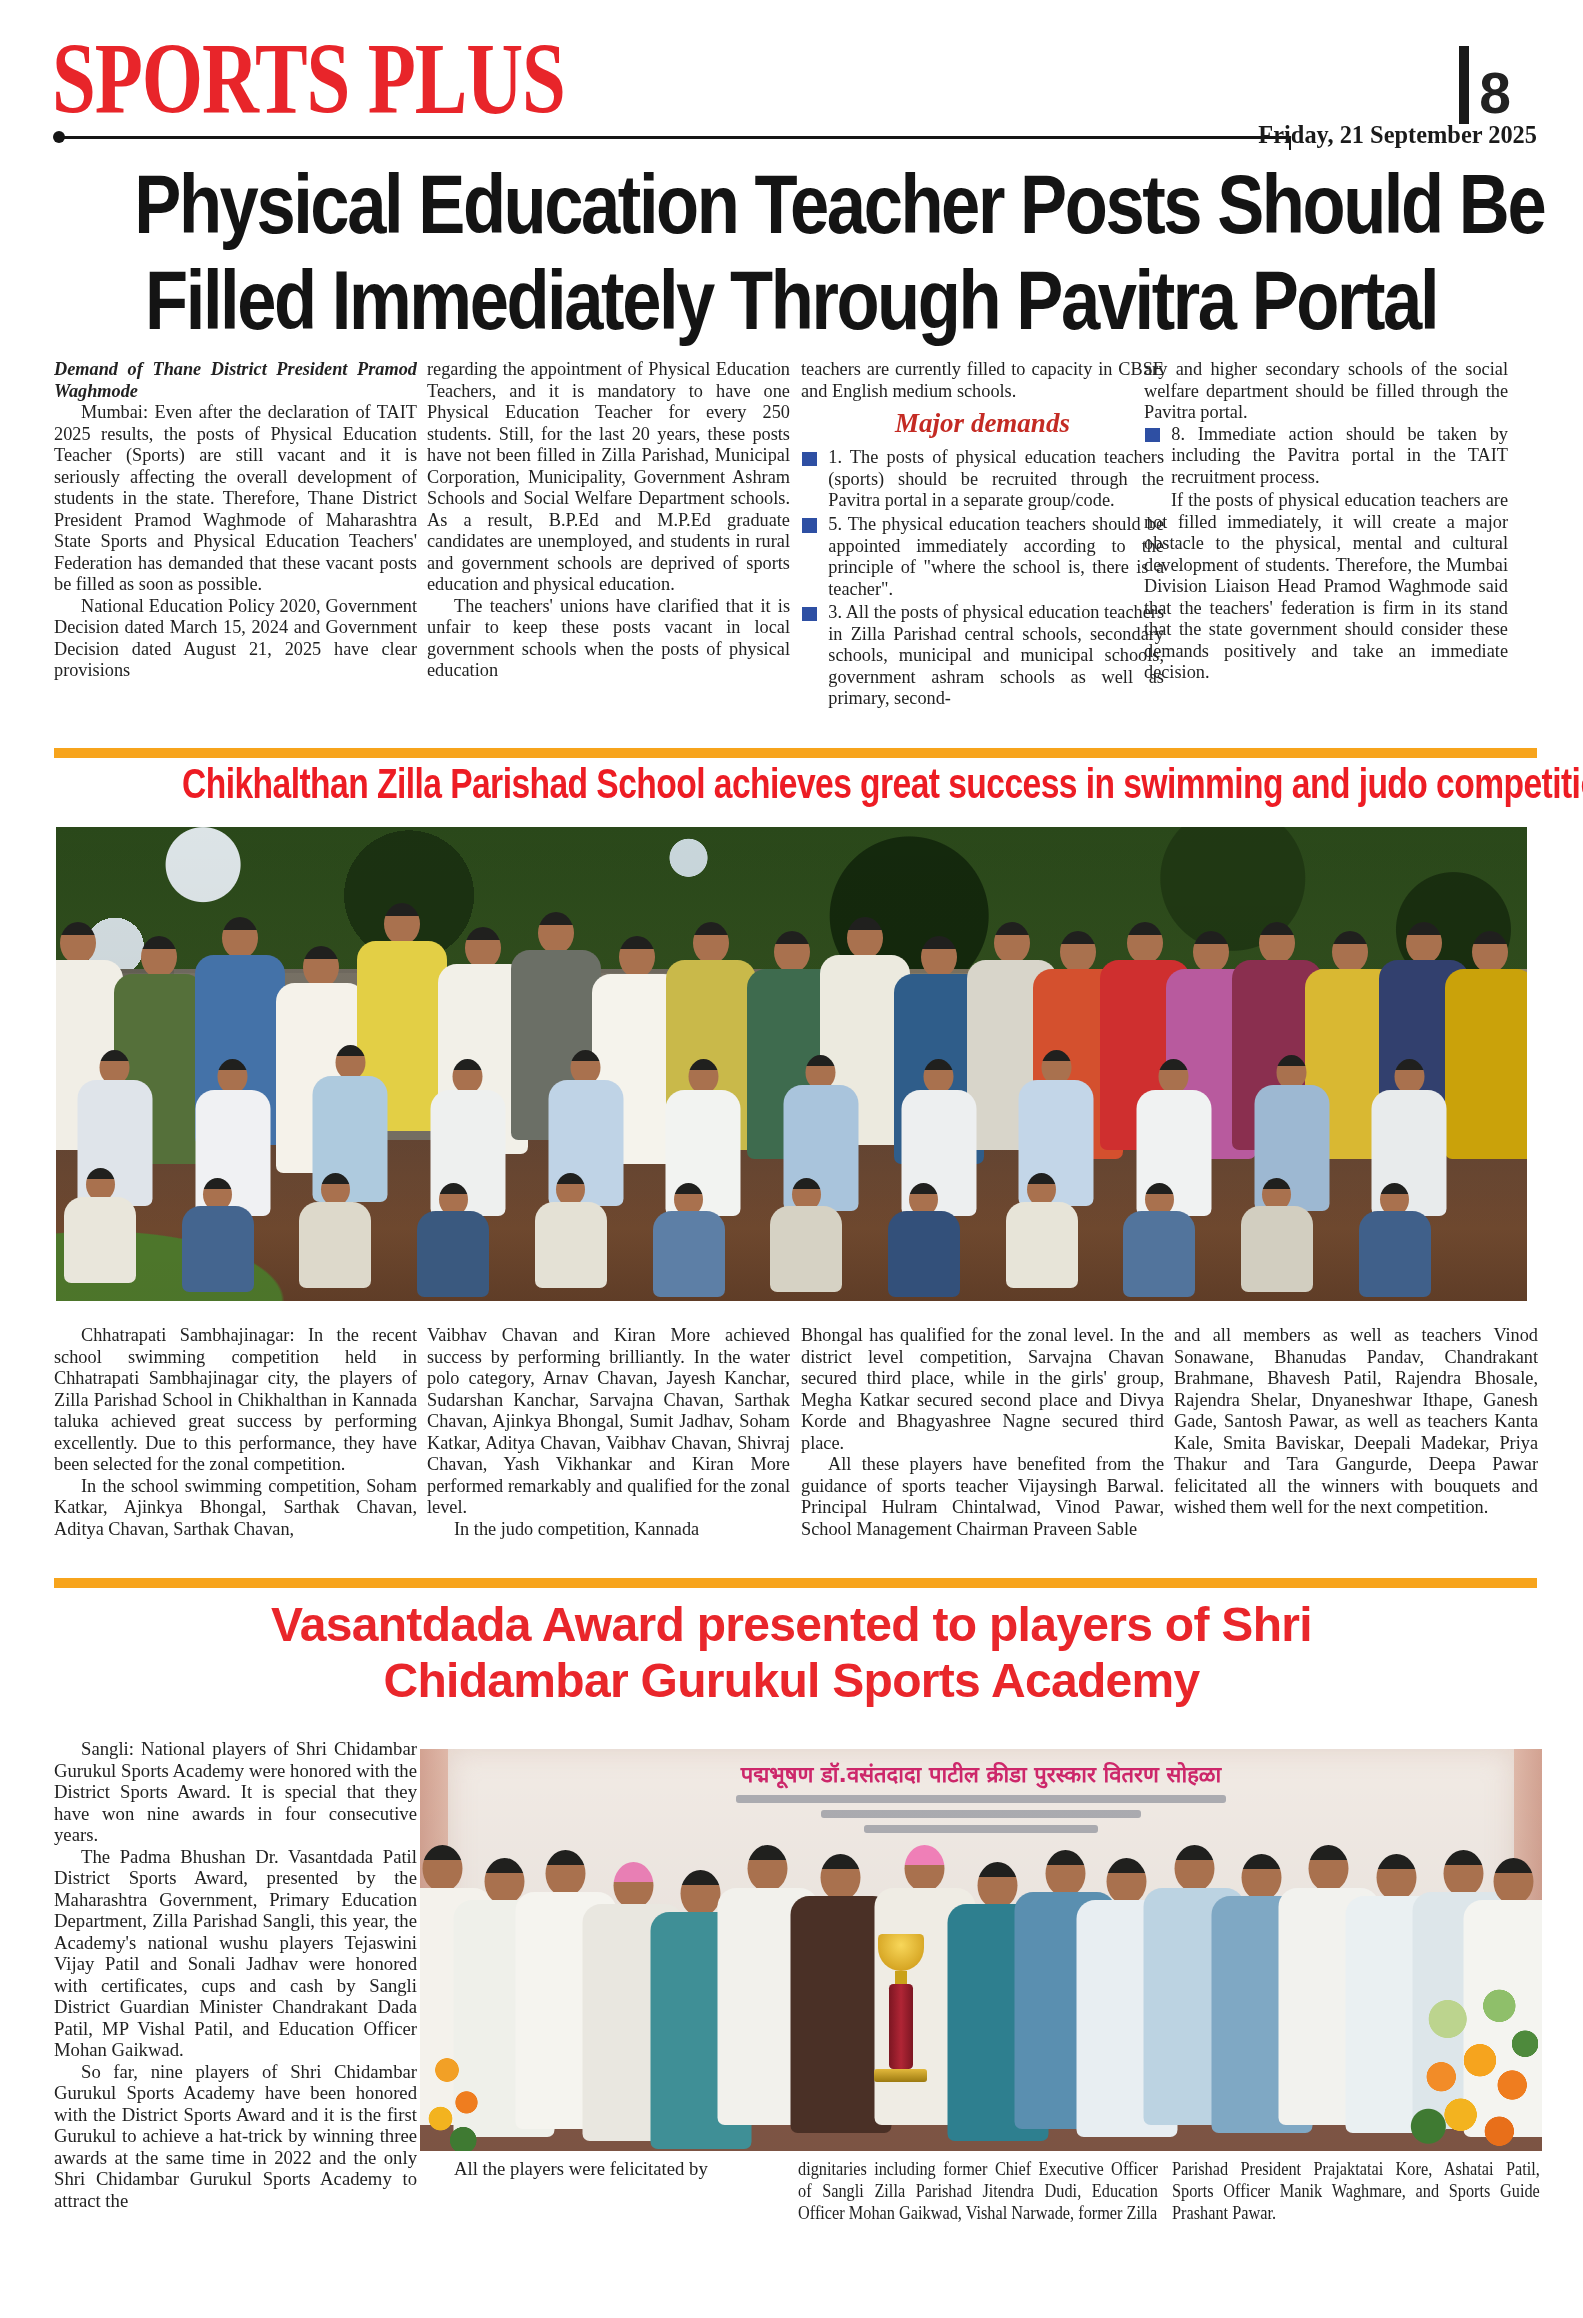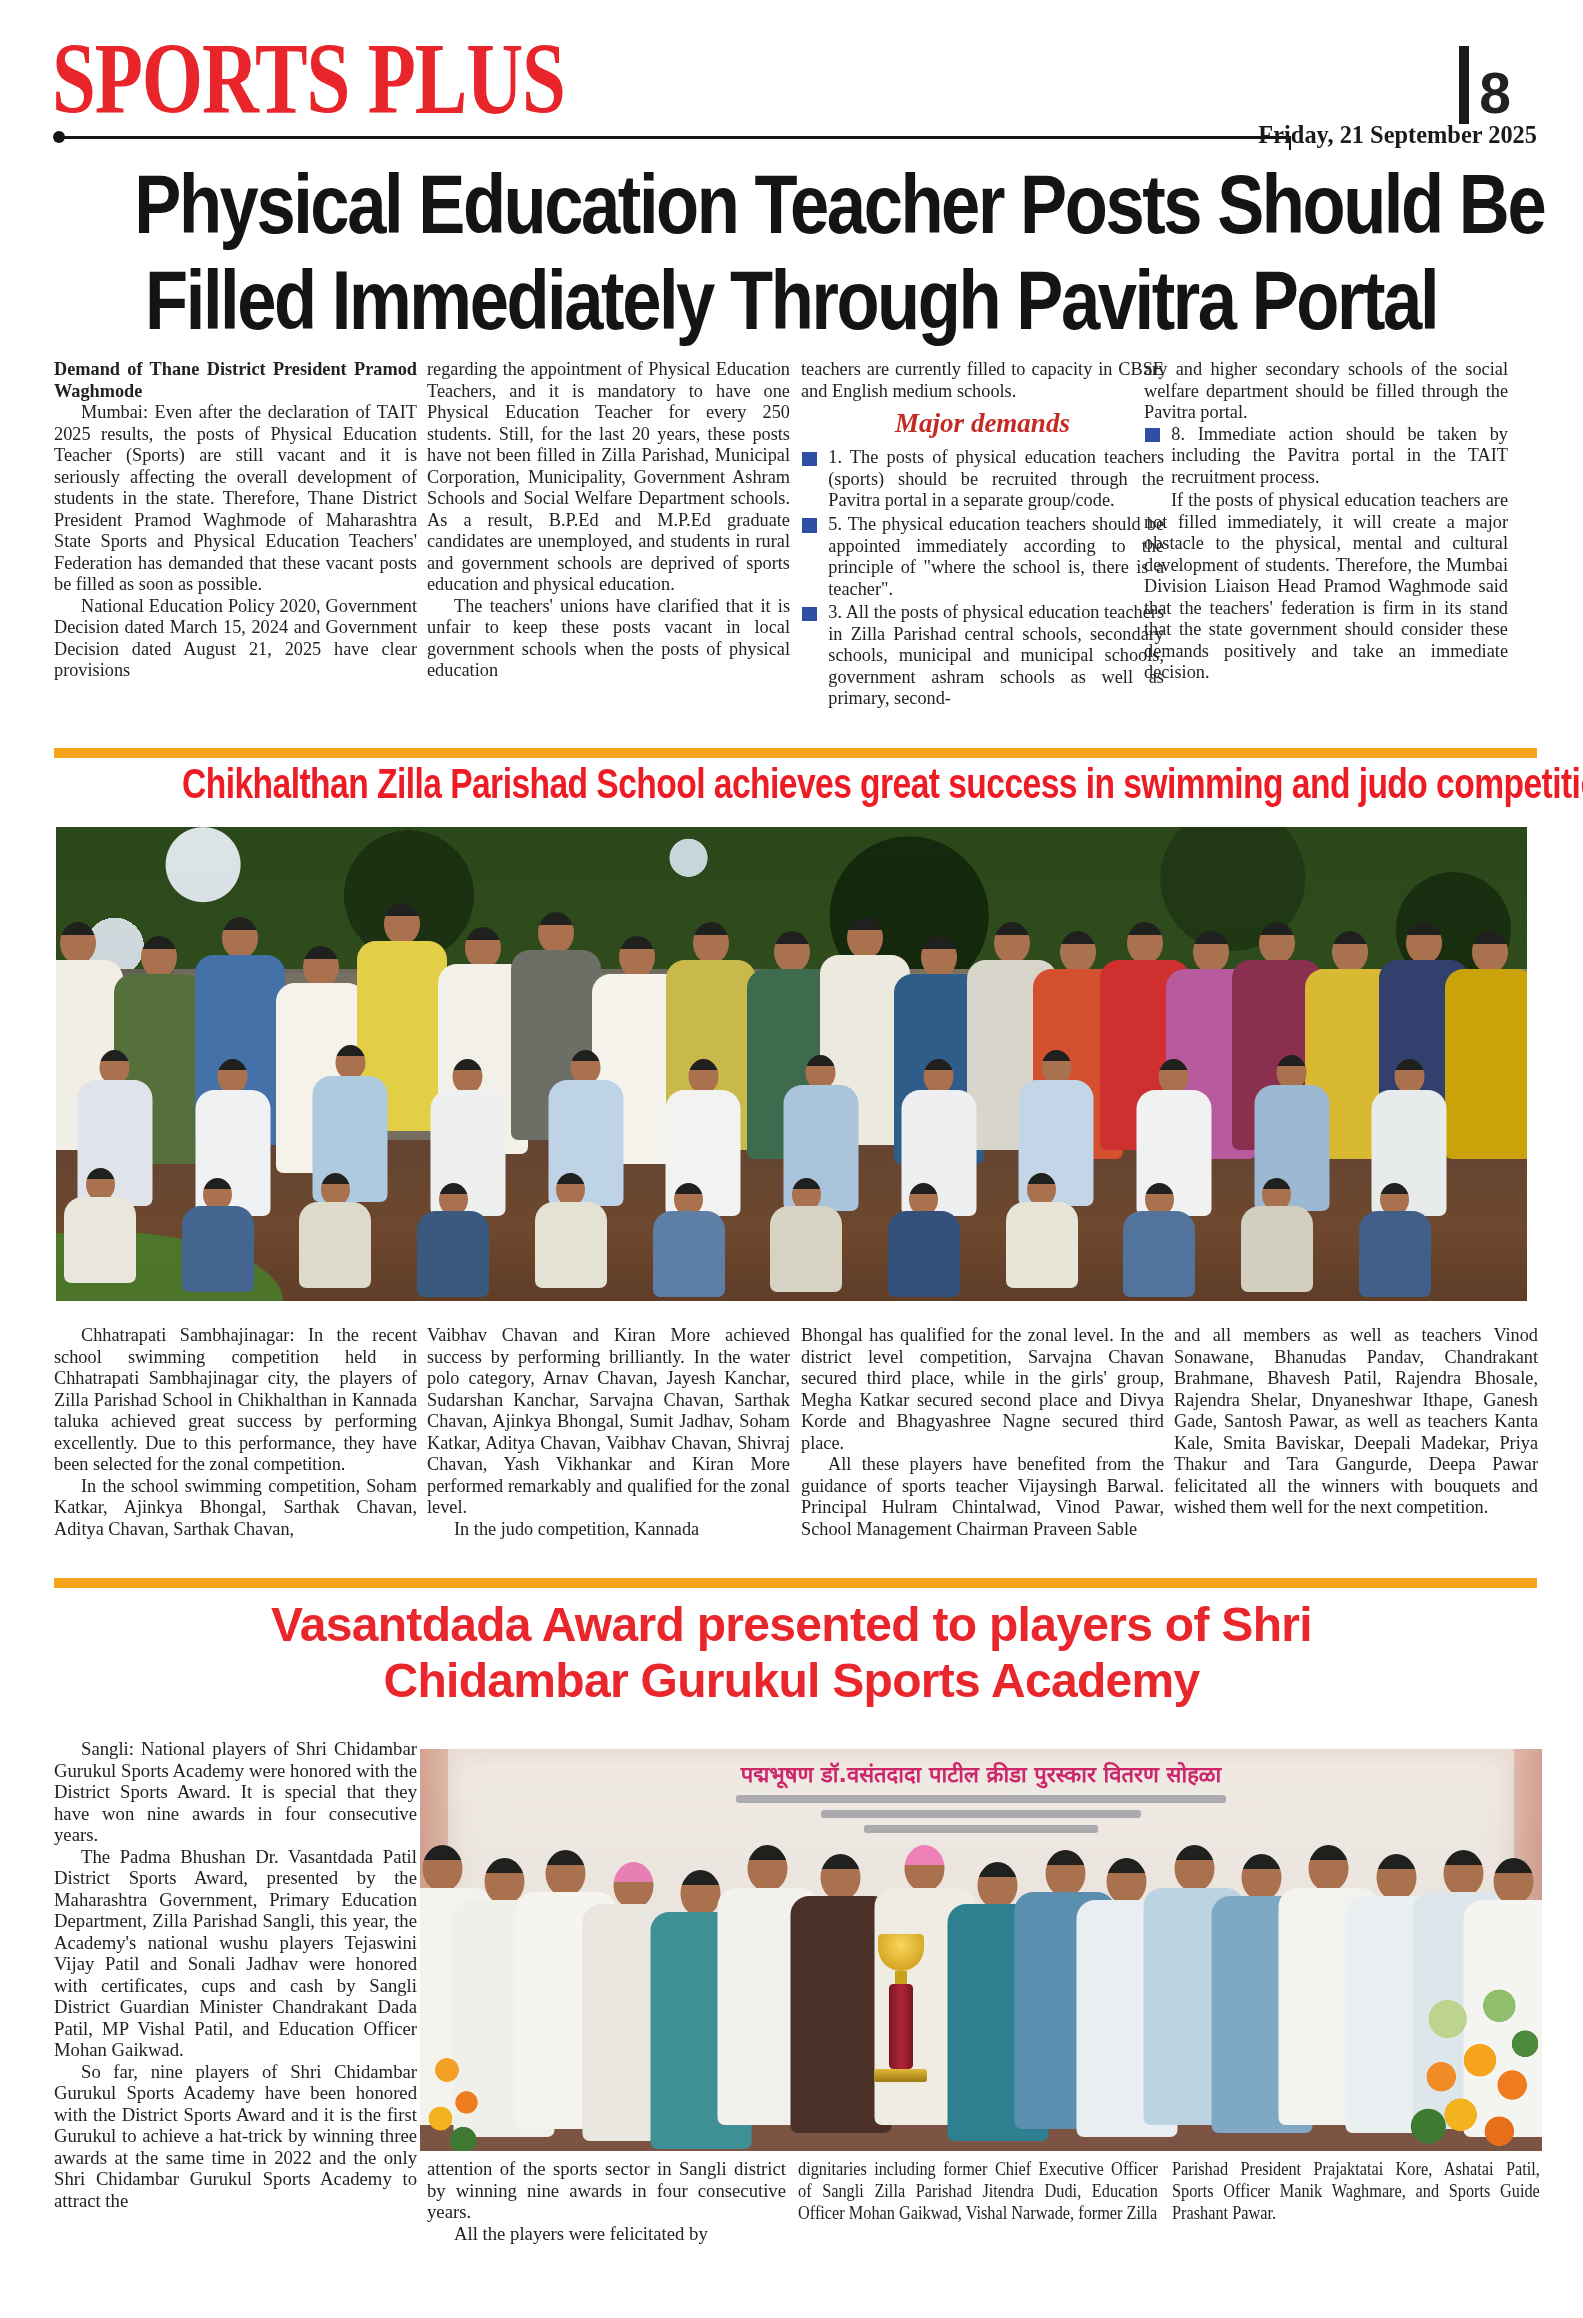--- a/index.html
+++ b/index.html
@@ -33,21 +33,21 @@
 
   
   .obar{position:absolute;left:54px;width:1483px;height:10px;background:#f7a41c;z-index:4;}
   .obar1{top:748px;} .obar2{top:1578px;}
 
   
   .col{position:absolute;width:363px;overflow:hidden;}
   .col p{margin:0;font-size:18.3px;line-height:21.5px;text-align:justify;text-indent:27px;color:#222;}
   .col p.cont{text-indent:0;}
   .a3 p{font-size:18.7px;line-height:21.5px;}
-  .sub{color:#b4322b;font-weight:bold;font-size:25px;line-height:1.18;
+  .sub{color:#b4322b;font-style:italic;font-weight:bold;font-size:25px;line-height:1.18;
        text-align:center;margin:0 0 7.2px 0;text-indent:0 !important;}
   .demands{color:#c42b24;font-style:italic;font-weight:bold;font-size:27px;line-height:1.1;
        text-align:center;margin:7.2px 0 8.6px 0;}
   .bullet{display:flex;margin:0 0 2.2px 0;}
   .bullet .sq{flex:0 0 14.4px;width:14.4px;height:14.4px;background:#2e4fa3;margin:4.3px 11.5px 0 1.4px;}
   .bullet p{flex:1;text-indent:0;}
   .bcont{margin-left:27px;text-indent:0 !important;}
   #a1c1{left:54px;top:359px;height:393px;} #a1c2{left:427px;top:359px;height:393px;}
   #a1c3{left:801px;top:359px;height:393px;} #a1c4{left:1144px;top:359px;height:393px;width:364px;}
   #a2c1{left:54px;top:1325px;height:253px;} #a2c2{left:427px;top:1325px;height:253px;}
@@ -468,21 +468,20 @@
         <div class="fhead" style="width: 40px; height: 47px; background: linear-gradient(rgb(32, 32, 30) 0px, rgb(32, 32, 30) 32%, rgb(169, 113, 78) 32%, rgb(169, 113, 78) 100%);"></div>
         <div class="ftorso" style="width: 101px; height: 237px; background: rgb(221, 230, 234);"></div>
       </div>
       <div class="fig" style="left: 97.5%; top: 27%; z-index: 3;">
         <div class="fhead" style="width: 40px; height: 47px; background: linear-gradient(rgb(32, 32, 30) 0px, rgb(32, 32, 30) 32%, rgb(169, 113, 78) 32%, rgb(169, 113, 78) 100%);"></div>
         <div class="ftorso" style="width: 101px; height: 237px; background: rgb(244, 244, 240);"></div>
       </div>
     </div>
 
   <div class="col a3" id="a3c2">
-    <p class="cont">attention of the sports sector in Sangli district by winning nine awards in four consecutive years.</p>
     <p>All the players were felicitated by</p>
   </div>
   <div class="col a3" id="a3c3">
     <div class="narrow">
       <p class="cont">dignitaries including former Chief Executive Officer of Sangli Zilla Parishad Jitendra Dudi, Education Officer Mohan Gaikwad, Vishal Narwade, former Zilla</p>
     </div>
   </div>
   <div class="col a3" id="a3c4">
     <div class="narrow">
       <p class="cont">Parishad President Prajaktatai Kore, Ashatai Patil, Sports Officer Manik Waghmare, and Sports Guide Prashant Pawar.</p>

